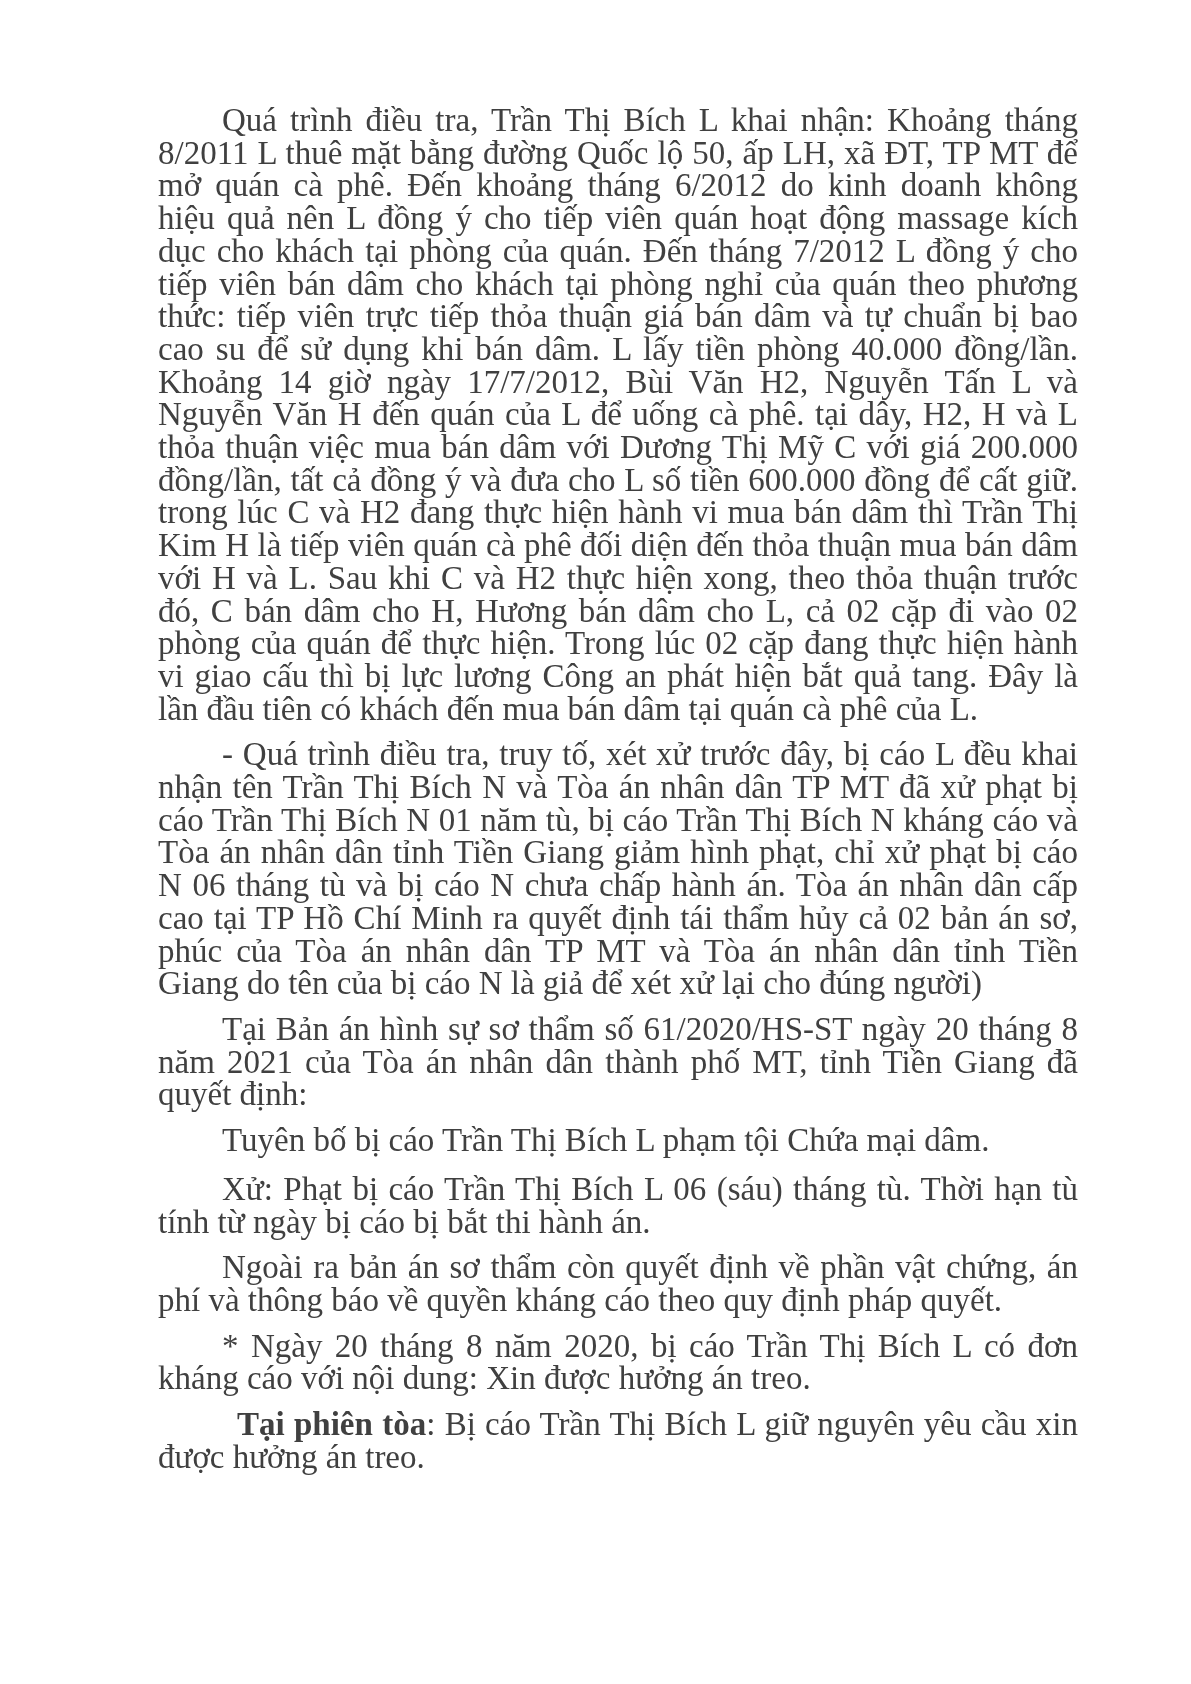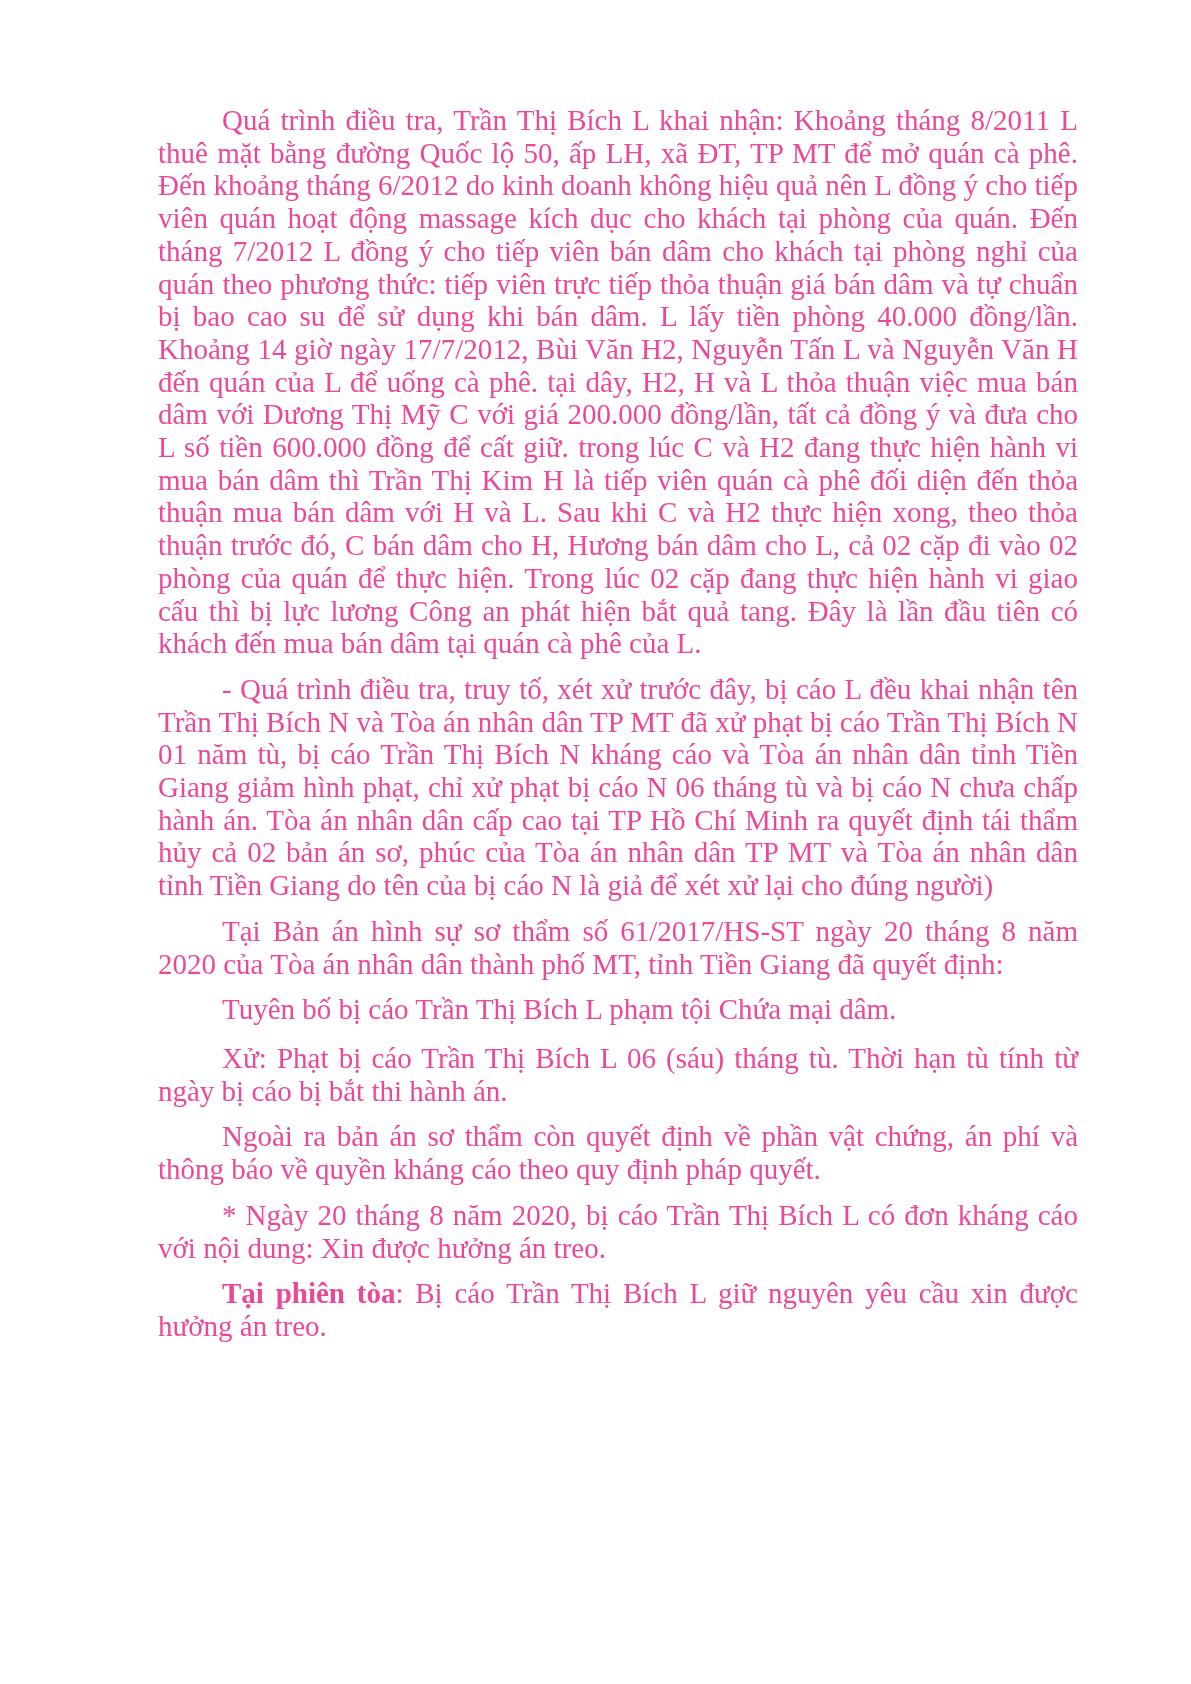--- a/index.html
+++ b/index.html
@@ -5,63 +5,64 @@
   html, body {
     margin: 0;
     padding: 0;
     background: #ffffff;
   }
   .page {
     position: relative;
     width: 1191px;
     height: 1524px;
     background: #ffffff;
-    color: #ec4899;
+    color: #404040;
     font-family: "Liberation Serif", serif;
-    font-size: 29px;
+    font-size: 33px;
     line-height: 32.7px;
     overflow: hidden;
   }
   .text-block {
     position: absolute;
     left: 158px;
     top: 104px;
     width: 920px;
   }
   p.para {
     margin: 0 0 13px 0;
     text-align: justify;
     text-indent: 64px;
   }
   p.para.no-gap {
     margin-bottom: 16px;
   }
   .bold-lead {
     font-weight: bold;
+    margin-left: 15px;
   }
   .footer {
     position: absolute;
     left: 158px;
     top: 1548px;
     width: 920px;
     text-align: center;
   }
 </style>
 </head>
 <body>
 
 <div class="page">
 
   <div class="text-block">
 
     <p class="para">Quá trình điều tra, Trần Thị Bích L khai nhận: Khoảng tháng 8/2011 L thuê mặt bằng đường Quốc lộ 50, ấp LH, xã ĐT, TP MT để mở quán cà phê. Đến khoảng tháng 6/2012 do kinh doanh không hiệu quả nên L đồng ý cho tiếp viên quán hoạt động massage kích dục cho khách tại phòng của quán. Đến tháng 7/2012 L đồng ý cho tiếp viên bán dâm cho khách tại phòng nghỉ của quán theo phương thức: tiếp viên trực tiếp thỏa thuận giá bán dâm và tự chuẩn bị bao cao su để sử dụng khi bán dâm. L lấy tiền phòng 40.000 đồng/lần. Khoảng 14 giờ ngày 17/7/2012, Bùi Văn H2, Nguyễn Tấn L và Nguyễn Văn H đến quán của L để uống cà phê. tại dây, H2, H và L thỏa thuận việc mua bán dâm với Dương Thị Mỹ C với giá 200.000 đồng/lần, tất cả đồng ý và đưa cho L số tiền 600.000 đồng để cất giữ. trong lúc C và H2 đang thực hiện hành vi mua bán dâm thì Trần Thị Kim H là tiếp viên quán cà phê đối diện đến thỏa thuận mua bán dâm với H và L. Sau khi C và H2 thực hiện xong, theo thỏa thuận trước đó, C bán dâm cho H, Hương bán dâm cho L, cả 02 cặp đi vào 02 phòng của quán để thực hiện. Trong lúc 02 cặp đang thực hiện hành vi giao cấu thì bị lực lương Công an phát hiện bắt quả tang. Đây là lần đầu tiên có khách đến mua bán dâm tại quán cà phê của L.</p>
 
     <p class="para">- Quá trình điều tra, truy tố, xét xử trước đây, bị cáo L đều khai nhận tên Trần Thị  Bích N và Tòa án nhân dân TP MT đã xử phạt bị cáo Trần Thị Bích N 01 năm tù, bị cáo Trần Thị Bích N kháng cáo và Tòa án nhân dân tỉnh Tiền Giang giảm hình phạt, chỉ xử phạt bị cáo N 06 tháng tù và bị cáo N chưa chấp hành án. Tòa án nhân dân cấp cao tại TP Hồ Chí Minh ra quyết định tái thẩm hủy cả 02 bản án sơ, phúc của Tòa án nhân dân TP MT và Tòa án nhân dân tỉnh Tiền Giang do tên của bị cáo N là giả để xét xử lại cho đúng người)</p>
 
-    <p class="para">Tại Bản án hình sự sơ thẩm số 61/2017/HS-ST ngày 20 tháng 8 năm 2020 của Tòa án nhân dân thành phố MT, tỉnh Tiền Giang đã quyết định:</p>
+    <p class="para">Tại Bản án hình sự sơ thẩm số 61/2020/HS-ST ngày 20 tháng 8 năm 2021 của Tòa án nhân dân thành phố MT, tỉnh Tiền Giang đã quyết định:</p>
 
     <p class="para no-gap">Tuyên bố bị cáo Trần Thị Bích L  phạm tội Chứa mại dâm.</p>
 
 
     <p class="para">Xử: Phạt bị cáo Trần Thị Bích L 06 (sáu) tháng tù. Thời hạn tù tính từ ngày bị cáo bị bắt thi hành án.</p>
 
     <p class="para">Ngoài ra bản án sơ thẩm còn quyết định về phần vật chứng, án phí và thông báo về quyền kháng cáo theo quy định pháp quyết.</p>
 
     <p class="para">* Ngày 20 tháng 8 năm 2020, bị cáo Trần Thị Bích L có đơn kháng cáo với nội dung: Xin được hưởng án treo.</p>
 

